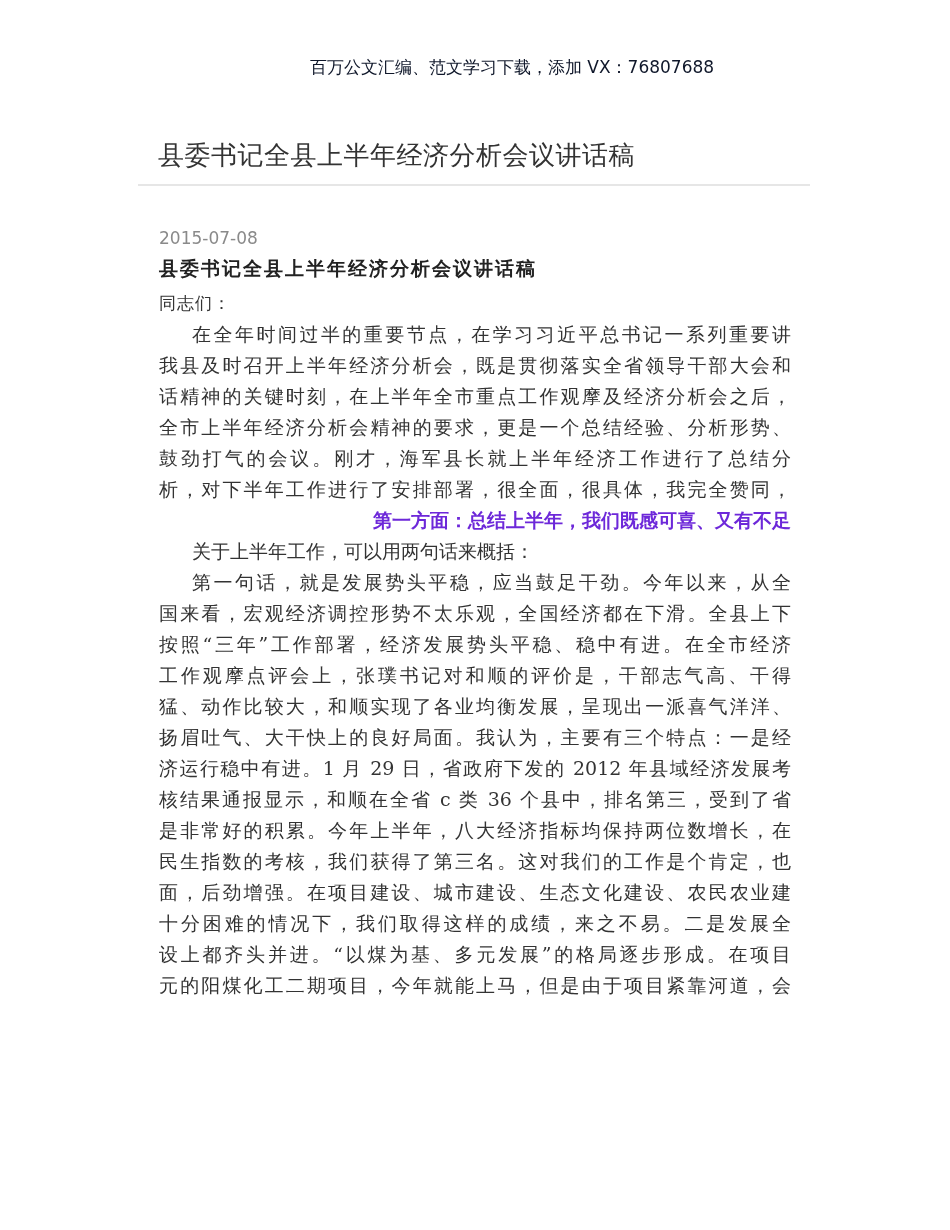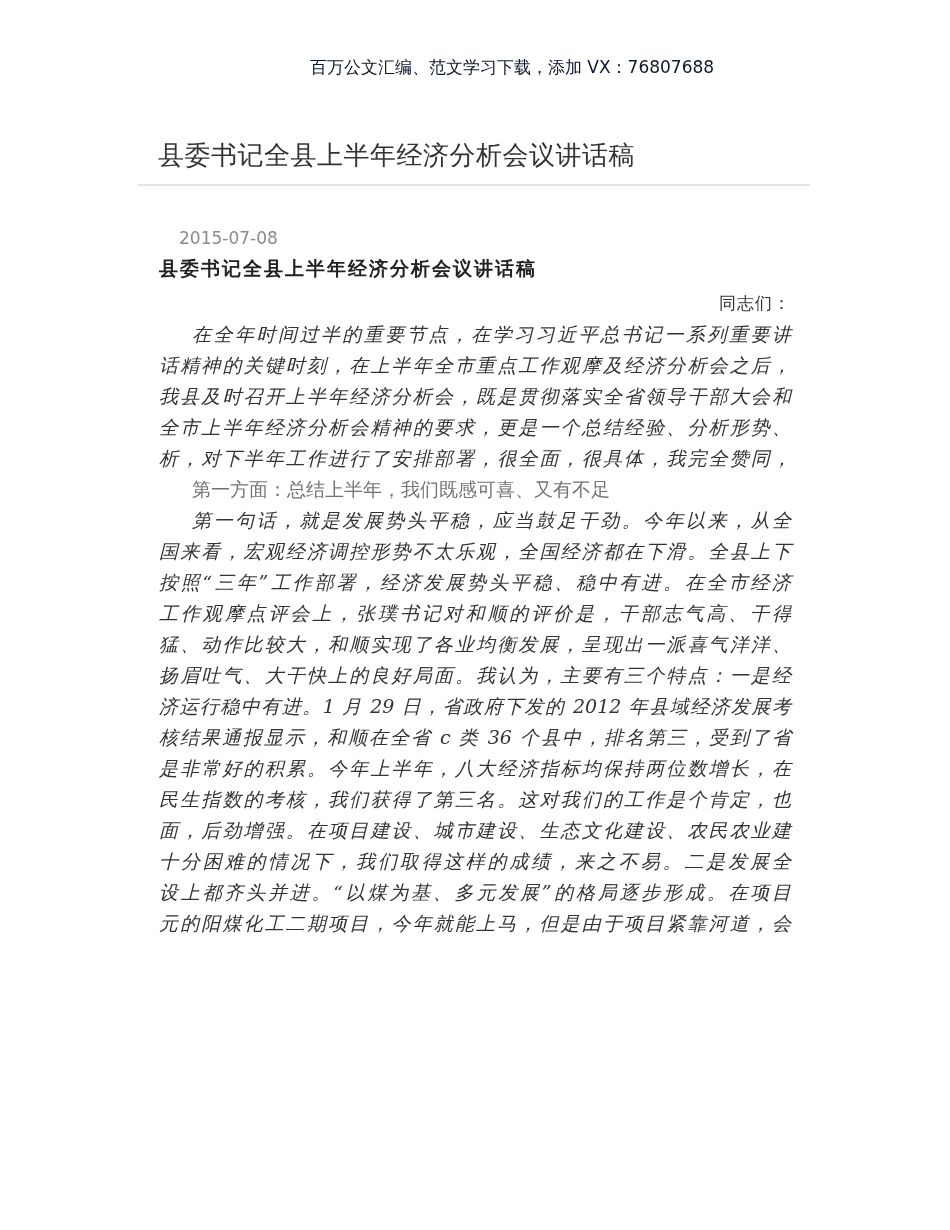--- a/index.html
+++ b/index.html
@@ -43,21 +43,20 @@
       width: 672px;
       height: 2px;
       background: #e6e6e6;
     }
     .date {
       position: absolute;
       top: 228px;
       left: 159px;
       font-size: 17px;
       color: #8a8a8a;
-      margin-left: 20px;
     }
     .article-heading {
       position: absolute;
       top: 256px;
       left: 159px;
       font-size: 19px;
       font-weight: bold;
       color: #222222;
       letter-spacing: 2px;
       margin: 0;
@@ -74,58 +73,59 @@
       font-family: "DejaVu Serif", "Liberation Serif", serif;
       font-size: 19px;
       color: #333333;
       white-space: nowrap;
       overflow: visible;
     }
     .line.justify {
       text-align: justify;
       text-align-last: justify;
       white-space: normal;
-      font-style: italic;
     }
     .line.indent {
       padding-left: 33px;
     }
     .line.bold {
       font-family: "DejaVu Sans", "Liberation Sans", sans-serif;
-      font-weight: normal;
-      color: #737373;
+      font-weight: bold;
+      color: #6d28d9;
+      text-align: right;
     }
     .line.salutation {
       font-family: "DejaVu Sans", "Liberation Sans", sans-serif;
       font-size: 17px;
       letter-spacing: 1px;
-      text-align: right;
     }
   </style>
 </head>
 <body>
 
 <div class="banner">百万公文汇编、范文学习下载，添加 VX：76807688</div>
 
 <h1 class="page-title">县委书记全县上半年经济分析会议讲话稿</h1>
 
 <div class="divider"></div>
 
 <div class="date">2015-07-08</div>
 
 <h2 class="article-heading">县委书记全县上半年经济分析会议讲话稿</h2>
 
 <div class="body-lines">
   <div class="line salutation">同志们：</div>
   <div class="line justify indent">在​全​年​时​间​过​半​的​重​要​节​点​，​在​学​习​习​近​平​总​书​记​一​系​列​重​要​讲</div>
+  <div class="line justify">我​县​及​时​召​开​上​半​年​经​济​分​析​会​，​既​是​贯​彻​落​实​全​省​领​导​干​部​大​会​和</div>
   <div class="line justify">话​精​神​的​关​键​时​刻​，​在​上​半​年​全​市​重​点​工​作​观​摩​及​经​济​分​析​会​之​后​，</div>
-  <div class="line justify">我​县​及​时​召​开​上​半​年​经​济​分​析​会​，​既​是​贯​彻​落​实​全​省​领​导​干​部​大​会​和</div>
   <div class="line justify">全​市​上​半​年​经​济​分​析​会​精​神​的​要​求​，​更​是​一​个​总​结​经​验​、​分​析​形​势​、</div>
+  <div class="line justify">鼓​劲​打​气​的​会​议​。​刚​才​，​海​军​县​长​就​上​半​年​经​济​工​作​进​行​了​总​结​分</div>
   <div class="line justify">析​，​对​下​半​年​工​作​进​行​了​安​排​部​署​，​很​全​面​，​很​具​体​，​我​完​全​赞​同​，</div>
   <div class="line indent bold">第一方面：总结上半年，我们既感可喜、又有不足</div>
+  <div class="line indent">关于上半年工作，可以用两句话来概括：</div>
   <div class="line justify indent">第​一​句​话​，​就​是​发​展​势​头​平​稳​，​应​当​鼓​足​干​劲​。​今​年​以​来​，​从​全</div>
   <div class="line justify">国​来​看​，​宏​观​经​济​调​控​形​势​不​太​乐​观​，​全​国​经​济​都​在​下​滑​。​全​县​上​下</div>
   <div class="line justify">按​照​“​三​年​”​工​作​部​署​，​经​济​发​展​势​头​平​稳​、​稳​中​有​进​。​在​全​市​经​济</div>
   <div class="line justify">工​作​观​摩​点​评​会​上​，​张​璞​书​记​对​和​顺​的​评​价​是​，​干​部​志​气​高​、​干​得</div>
   <div class="line justify">猛​、​动​作​比​较​大​，​和​顺​实​现​了​各​业​均​衡​发​展​，​呈​现​出​一​派​喜​气​洋​洋​、</div>
   <div class="line justify">扬​眉​吐​气​、​大​干​快​上​的​良​好​局​面​。​我​认​为​，​主​要​有​三​个​特​点​：​一​是​经</div>
   <div class="line justify">济​运​行​稳​中​有​进​。​1​ ​月​ ​2​9​ ​日​，​省​政​府​下​发​的​ ​2​0​1​2​ ​年​县​域​经​济​发​展​考</div>
   <div class="line justify">核​结​果​通​报​显​示​，​和​顺​在​全​省​ ​c​ ​类​ ​3​6​ ​个​县​中​，​排​名​第​三​，​受​到​了​省</div>
   <div class="line justify">是​非​常​好​的​积​累​。​今​年​上​半​年​，​八​大​经​济​指​标​均​保​持​两​位​数​增​长​，​在</div>
   <div class="line justify">民​生​指​数​的​考​核​，​我​们​获​得​了​第​三​名​。​这​对​我​们​的​工​作​是​个​肯​定​，​也</div>

